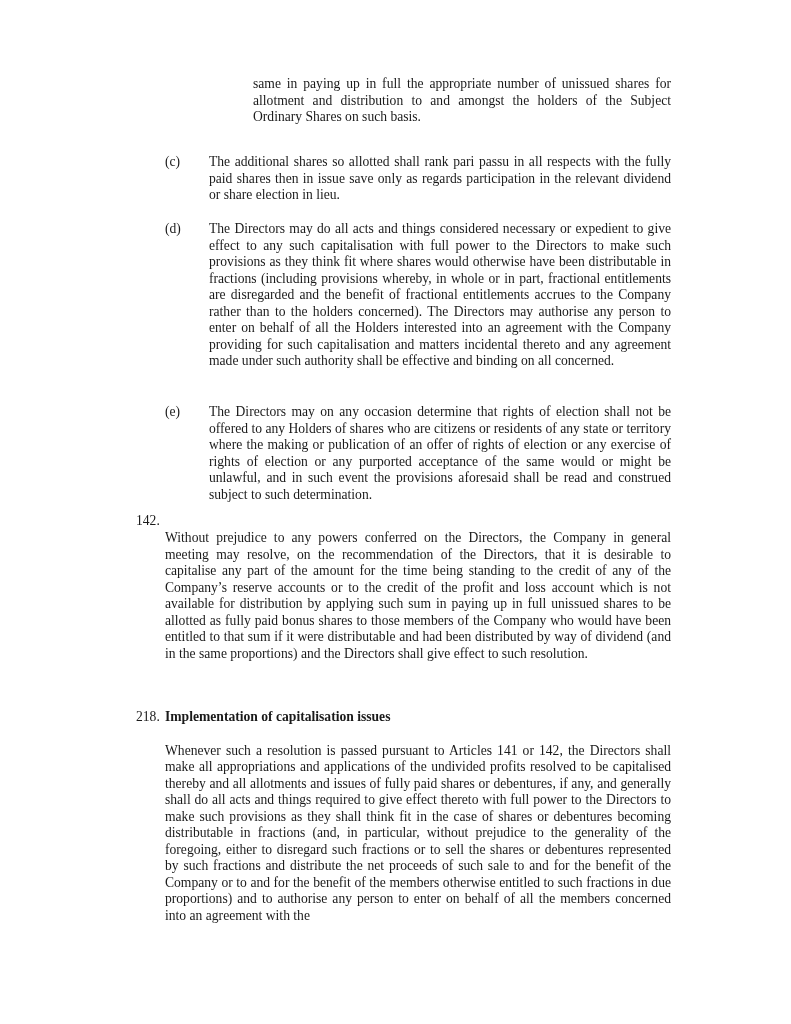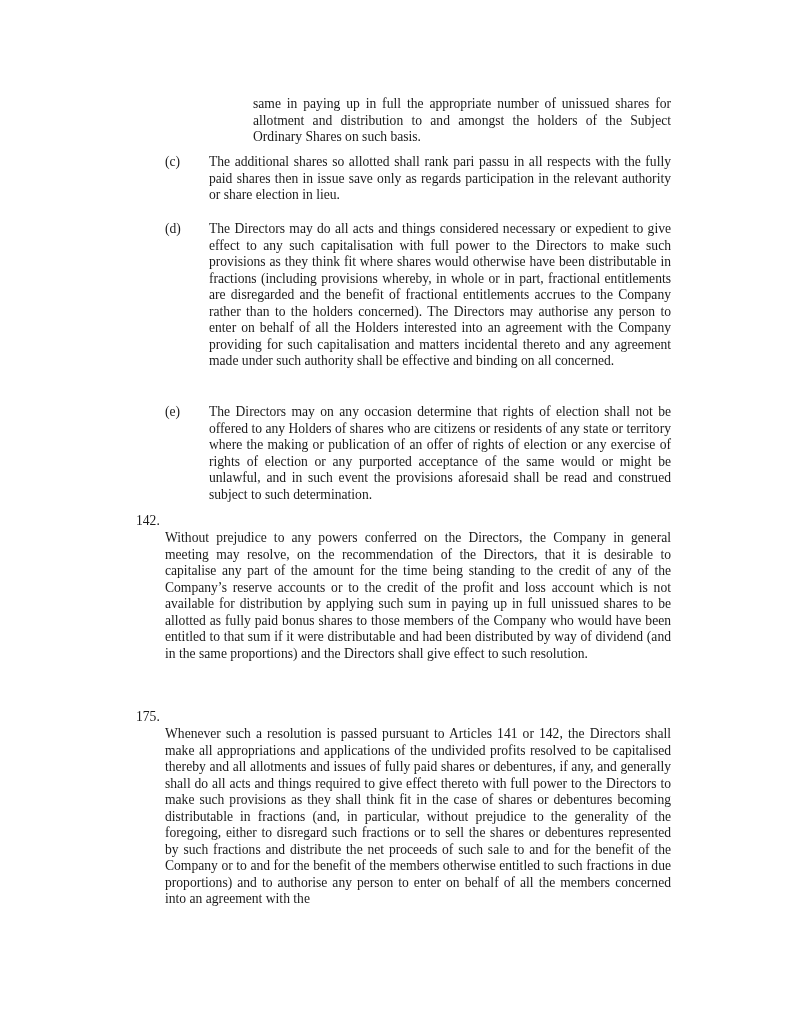--- a/index.html
+++ b/index.html
@@ -22,21 +22,21 @@
       left: 0; top: 0;
       width: 791px; height: 1024px;
     }
     .para {
       position: absolute;
       text-align: justify;
       margin: 0;
     }
     .cont {
       left: 253px;
-      top: 96px;
+      top: 76px;
       width: 418px;
     }
     .item {
       position: absolute;
       left: 165px;
       width: 506px;
     }
     .item .label {
       position: absolute;
       left: 0;
@@ -89,38 +89,39 @@
   </style>
 </head>
 <body>
 
 <div class="page">
 
   <p class="para cont">same in paying up in full the appropriate number of unissued shares for allotment and distribution to and amongst the holders of the Subject Ordinary Shares on such basis.</p>
 
   <div class="item item-c">
     <span class="label">(c)</span>
-    <div class="body">The additional shares so allotted shall rank pari passu in all respects with the fully paid shares then in issue save only as regards participation in the relevant authority or share election in lieu.</div>
+    <div class="body">The additional shares so allotted shall rank pari passu in all respects with the fully paid shares then in issue save only as regards participation in the relevant dividend or share election in lieu.</div>
   </div>
 
   <div class="item item-d">
     <span class="label">(d)</span>
     <div class="body">The Directors may do all acts and things considered necessary or expedient to give effect to any such capitalisation with full power to the Directors to make such provisions as they think fit where shares would otherwise have been distributable in fractions (including provisions whereby, in whole or in part, fractional entitlements are disregarded and the benefit of fractional entitlements accrues to the Company rather than to the holders concerned).  The Directors may authorise any person to enter on behalf of all the Holders interested into an agreement with the Company providing for such capitalisation and matters incidental thereto and any agreement made under such authority shall be effective and binding on all concerned.</div>
   </div>
 
   <div class="item item-e">
     <span class="label">(e)</span>
     <div class="body">The Directors may on any occasion determine that rights of election shall not be offered to any Holders of shares who are citizens or residents of any state or territory where the making or publication of an offer of rights of election or any exercise of rights of election or any purported acceptance of the same would or might be unlawful, and in such event the provisions aforesaid shall be read and construed subject to such determination.</div>
   </div>
 
   <div class="article art-142">
     <span class="num">142.</span>
     <div class="body">Without prejudice to any powers conferred on the Directors, the Company in general meeting may resolve, on the recommendation of the Directors, that it is desirable to capitalise any part of the amount for the time being standing to the credit of any of the Company’s reserve accounts or to the credit of the profit and loss account which is not available for distribution by applying such sum in paying up in full unissued shares to be allotted as fully paid bonus shares to those members of the Company who would have been entitled to that sum if it were distributable and had been distributed by way of dividend (and in the same proportions) and the Directors shall give effect to such resolution.</div>
   </div>
 
   <div class="article art-143">
-    <span class="num">175.</span>
+    <span class="num">218.</span>
+    <div class="heading">Implementation of capitalisation issues</div>
     <div class="body">Whenever such a resolution is passed pursuant to Articles 141 or 142, the Directors shall make all appropriations and applications of the undivided profits resolved to be capitalised thereby and all allotments and issues of fully paid shares or debentures, if any, and generally shall do all acts and things required to give effect thereto with full power to the Directors to make such provisions as they shall think fit in the case of shares or debentures becoming distributable in fractions (and, in particular, without prejudice to the generality of the foregoing, either to disregard such fractions or to sell the shares or debentures represented by such fractions and distribute the net proceeds of such sale to and for the benefit of the Company or to and for the benefit of the members otherwise entitled to such fractions in due proportions) and to authorise any person to enter on behalf of all the members concerned into an agreement with the</div>
   </div>
 
   <div class="margin-strip"></div>
 
 </div>
 
 </body></html>

